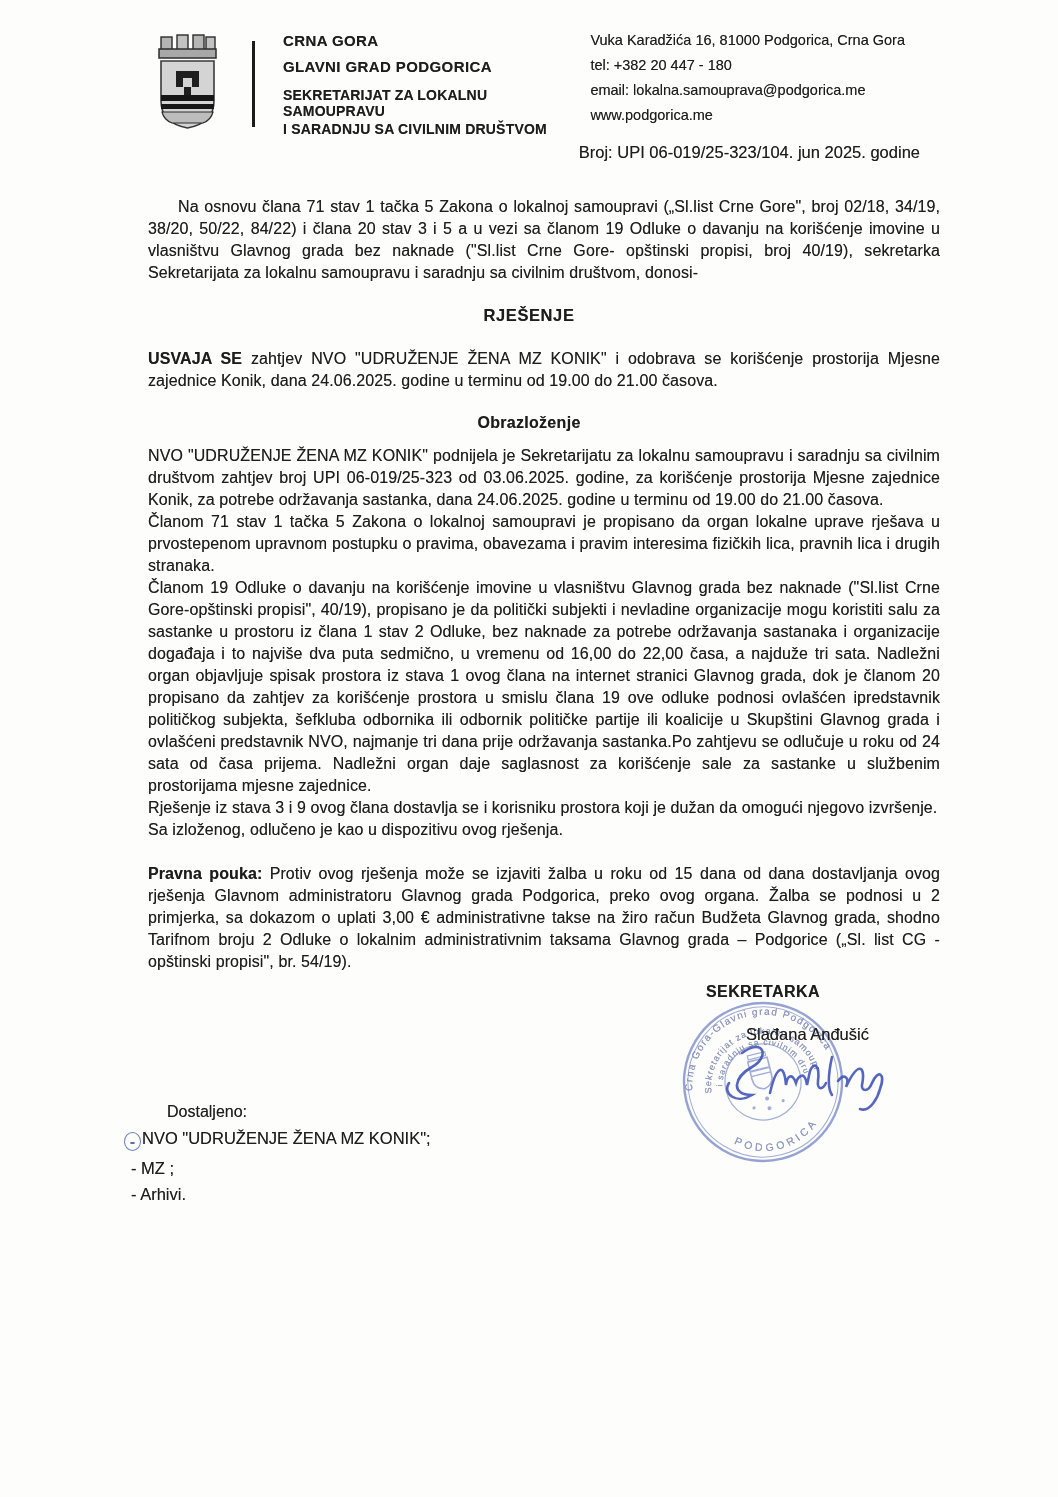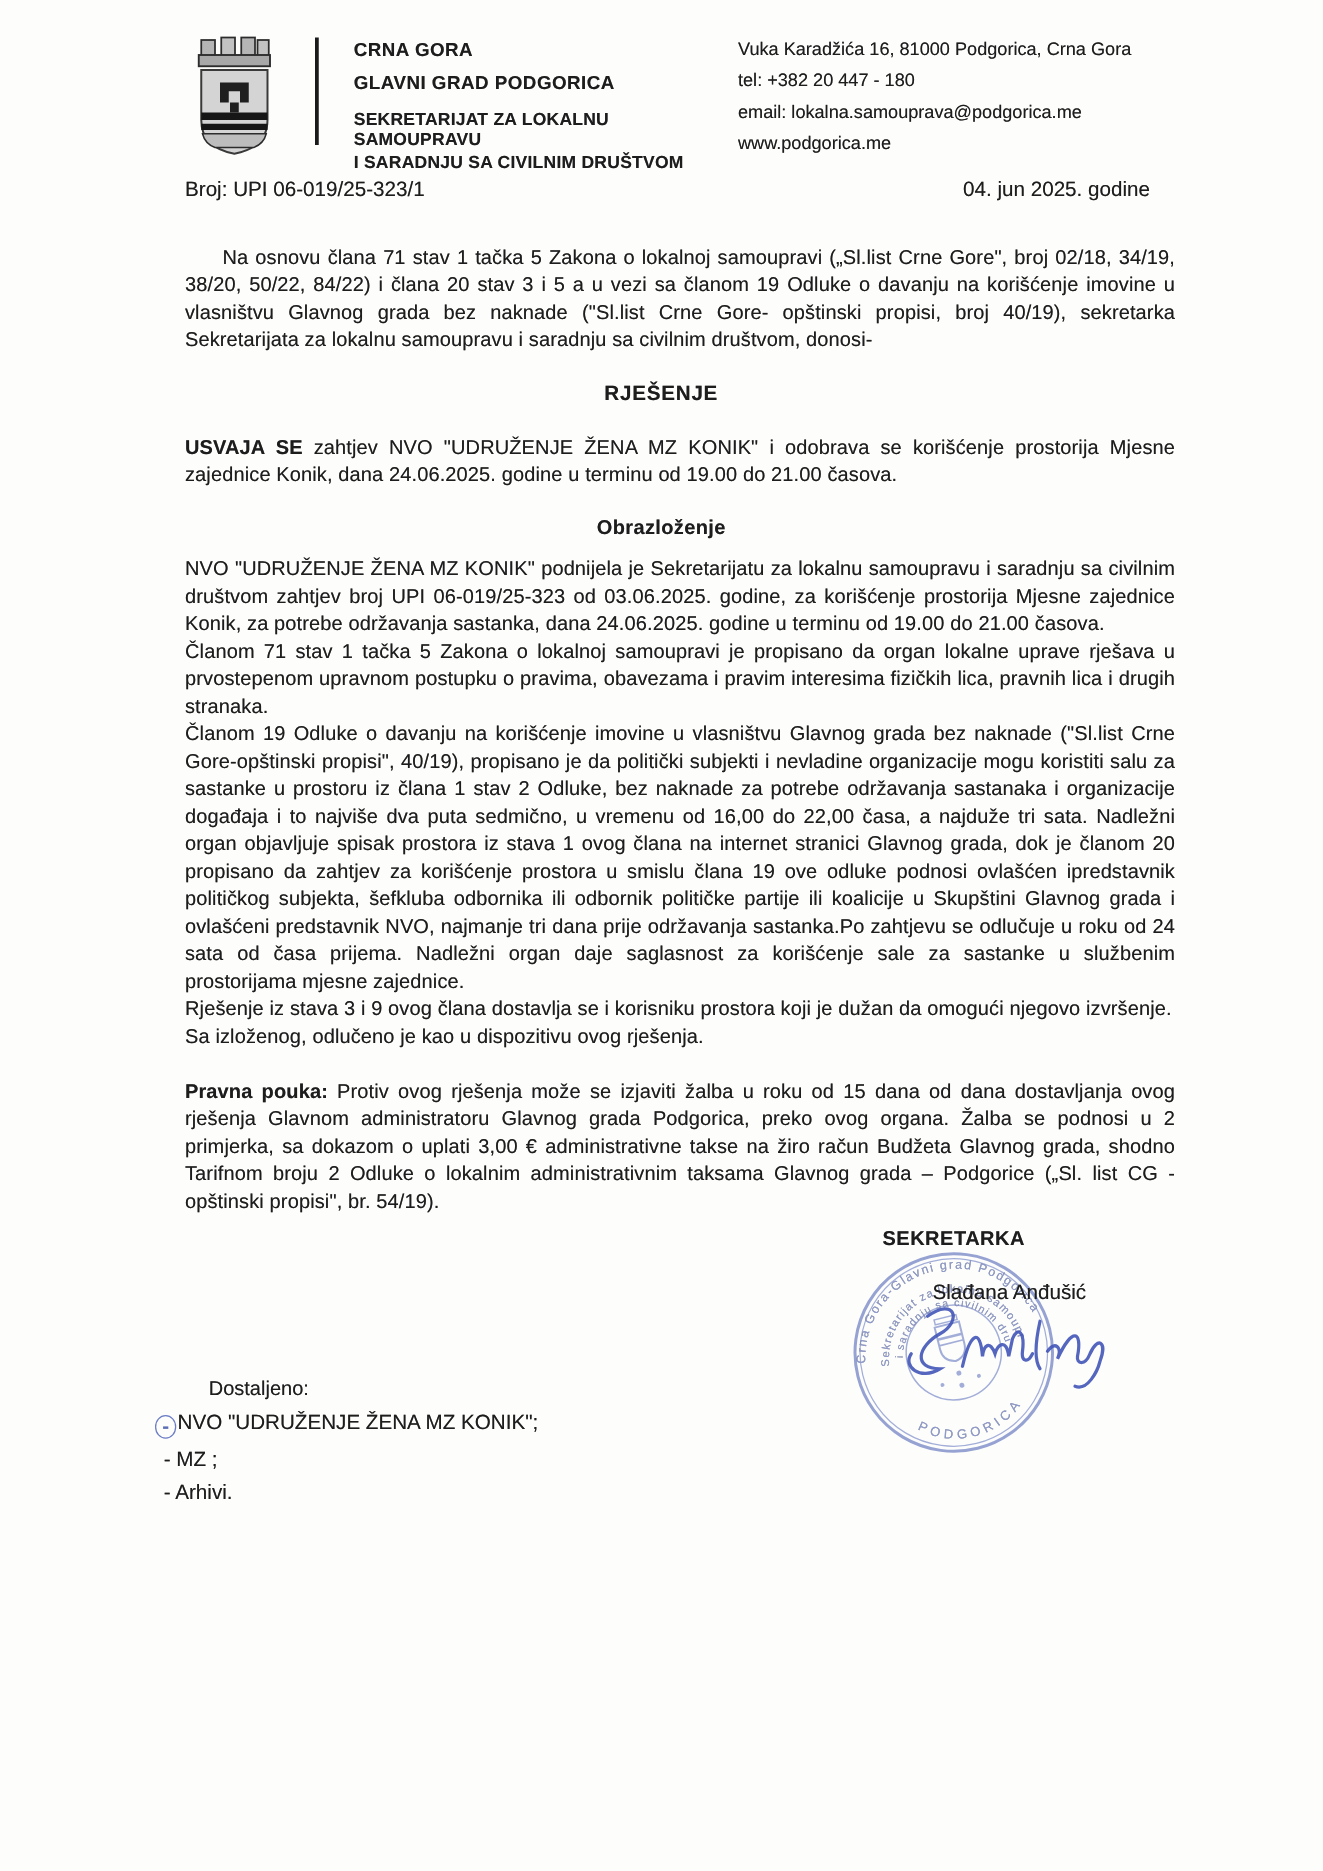--- a/index.html
+++ b/index.html
@@ -9,31 +9,31 @@
     margin:0 auto;
     background:#fdfdfc;
     position:relative;
     overflow:hidden;
     font-family:"Liberation Sans", sans-serif;
     color:#1d1d1d;
     text-shadow:0 0 0.45px rgba(20,20,20,0.55);
   }
   
   .header { display:flex; justify-content:space-between; padding:26px 118px 0 148px; }
-  .header-left { display:flex; align-items:flex-start;gap:16px; }
+  .header-left { display:flex; align-items:center;gap:16px; }
   .crest { width:78px; height:102px; flex:0 0 auto; }
   .v-divider { width:3px; height:86px; background:#1a1a1a; margin:4px 12px 0 10px; }
   .org-block { padding-top:6px; }
   .org-line1 { font-size:15px; font-weight:bold; letter-spacing:.4px; }
   .org-line2 { font-size:15px; font-weight:bold; letter-spacing:.4px; margin-top:9px; }
   .org-line3 { font-size:14px; font-weight:bold; letter-spacing:.2px; margin-top:12px; }
   .org-line4 { font-size:14px; font-weight:bold; letter-spacing:.2px; margin-top:2px; }
   .contact-block { padding-top:2px; width:352px; }
   .contact-line { font-size:14.5px; line-height:25px; }
-  .meta-row { display:flex; justify-content:space-between; align-items:baseline; margin:6px 118px 0 148px; }
+  .meta-row { display:flex; justify-content:flex-end; align-items:baseline; margin:6px 118px 0 148px; }
   .case-number { font-size:16.5px; }
   .doc-date { font-size:16.5px; margin-right:20px; }
   
   .flow { margin-left:148px; margin-right:118px; font-size:16px; line-height:22px; text-align:justify; letter-spacing:.1px; }
   .intro { margin-top:34px; text-indent:30px; }
   .doc-title { margin-top:22px; text-align:center; font-weight:bold; font-size:16.5px; letter-spacing:.6px; }
   .ruling { margin-top:23px; }
   .subtitle { margin-top:22px; text-align:center; font-weight:bold; font-size:16px; letter-spacing:.3px; }
   .body-block { margin-top:13px; }
   .body-block p { margin:0; }

